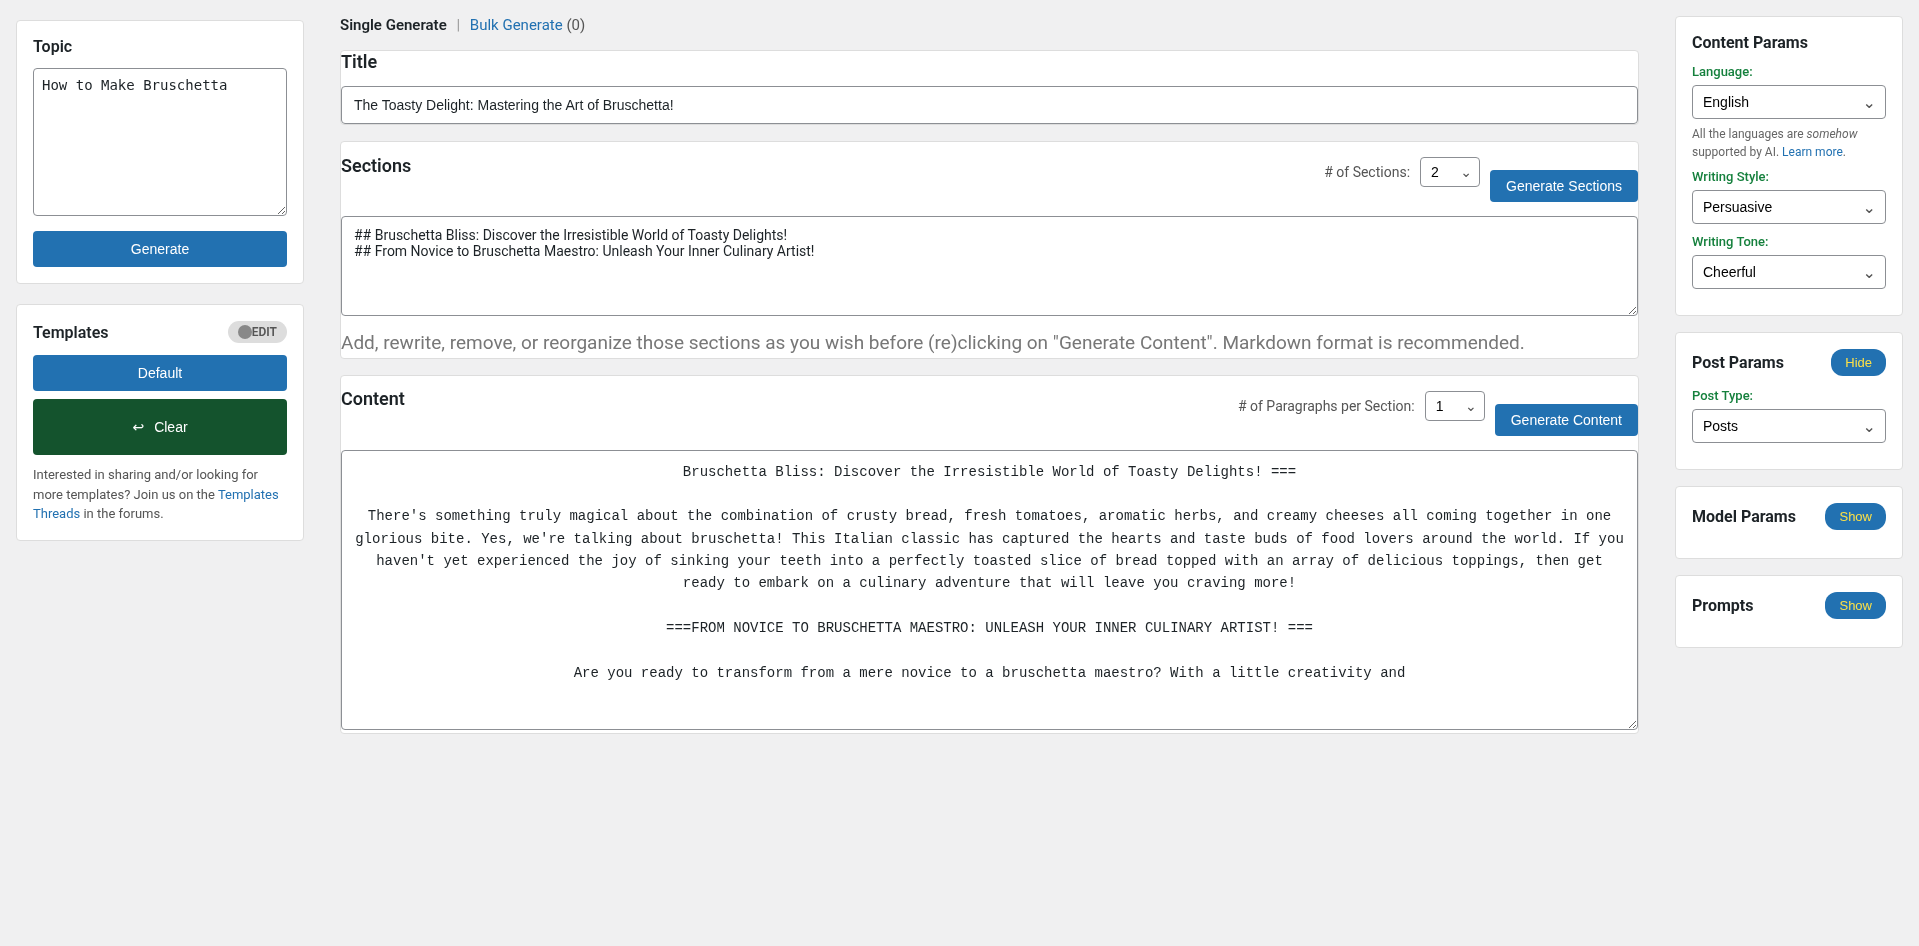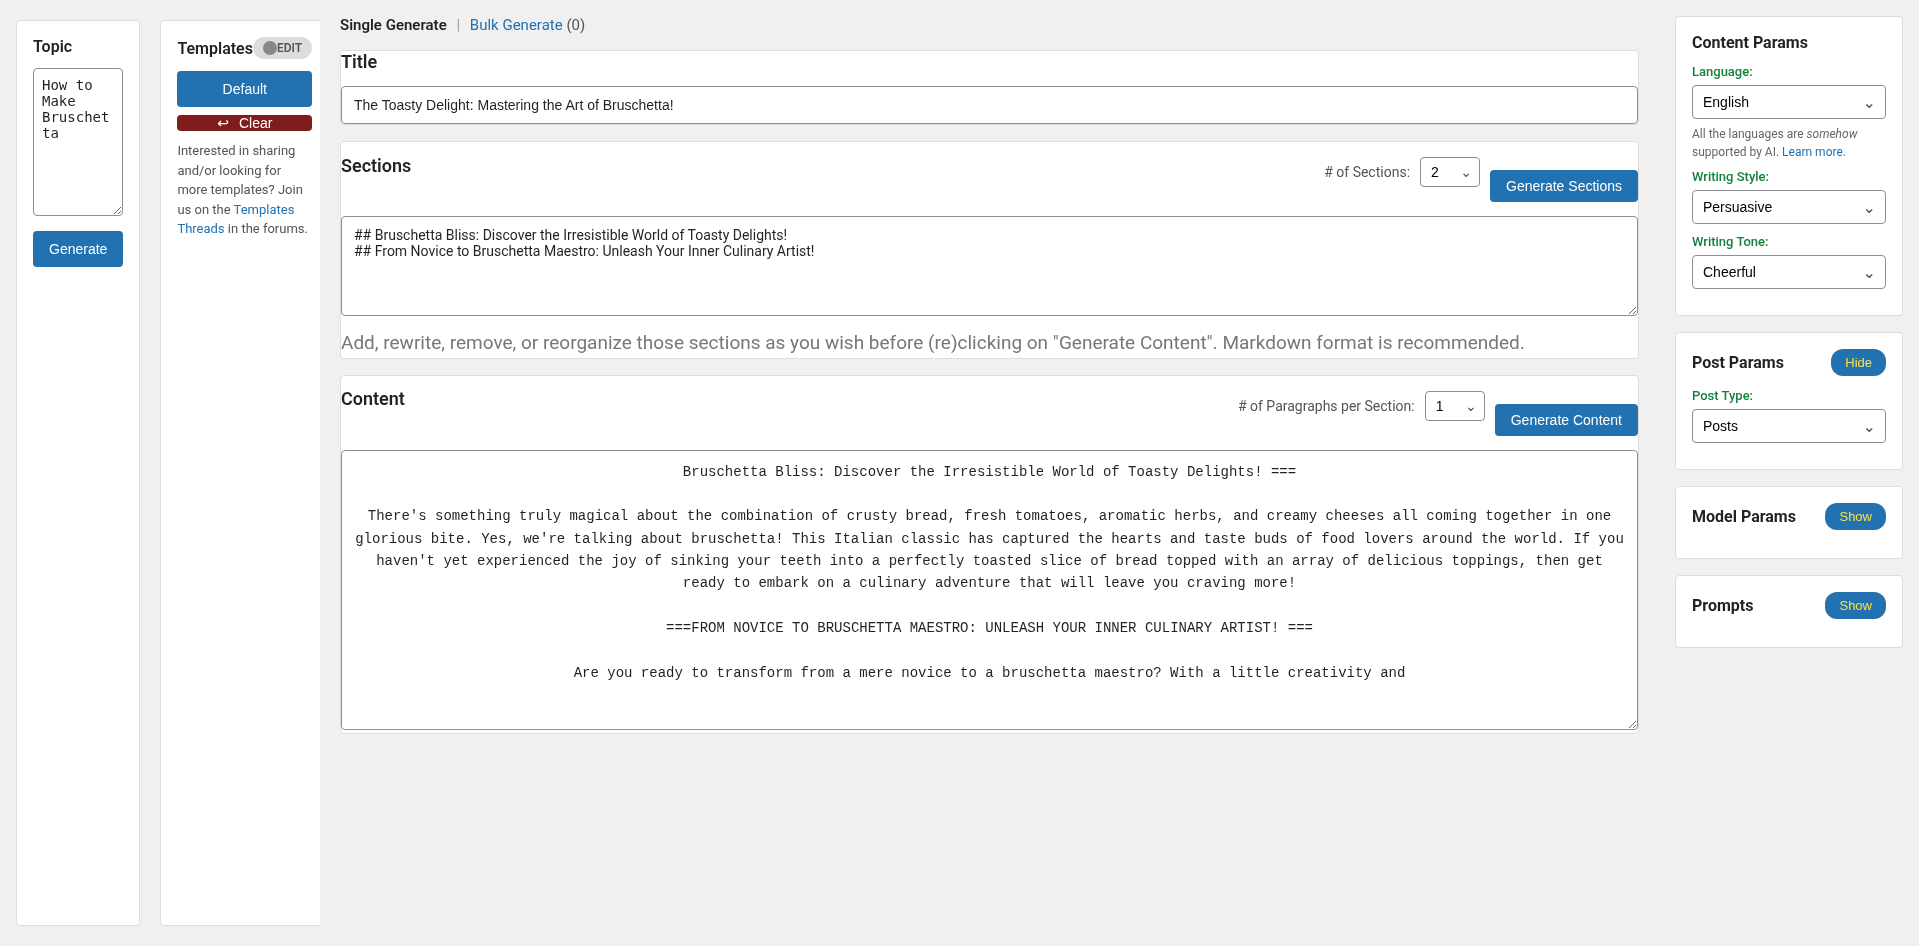--- a/index.html
+++ b/index.html
@@ -13,21 +13,21 @@
       color: #1d2327;
     }
 
     
     .left-sidebar {
       width: 320px;
       min-width: 320px;
       padding: 20px 16px;
       background: #f0f0f1;
       display: flex;
-      flex-direction: row;
+      flex-direction: column;
       gap: 20px;
       overflow-y: auto;
     }
 
     .card {
       background: #fff;
       border: 1px solid #ddd;
       border-radius: 4px;
       padding: 16px;
     }
@@ -87,25 +87,25 @@
     }
 
     .toggle-dot {
       width: 14px;
       height: 14px;
       background: #888;
       border-radius: 50%;
     }
 
     .btn-clear {
-      background: #7f1d1d;
+      background: #14532d;
       color: #fff;
       border: none;
       border-radius: 4px;
-      padding: 0 16px;
+      padding: 20px 16px;
       font-size: 14px;
       font-weight: 500;
       cursor: pointer;
       width: 100%;
       text-align: left;
       display: flex;
       align-items: center;
       justify-content: center;
       gap: 6px;
       margin-top: 8px;

